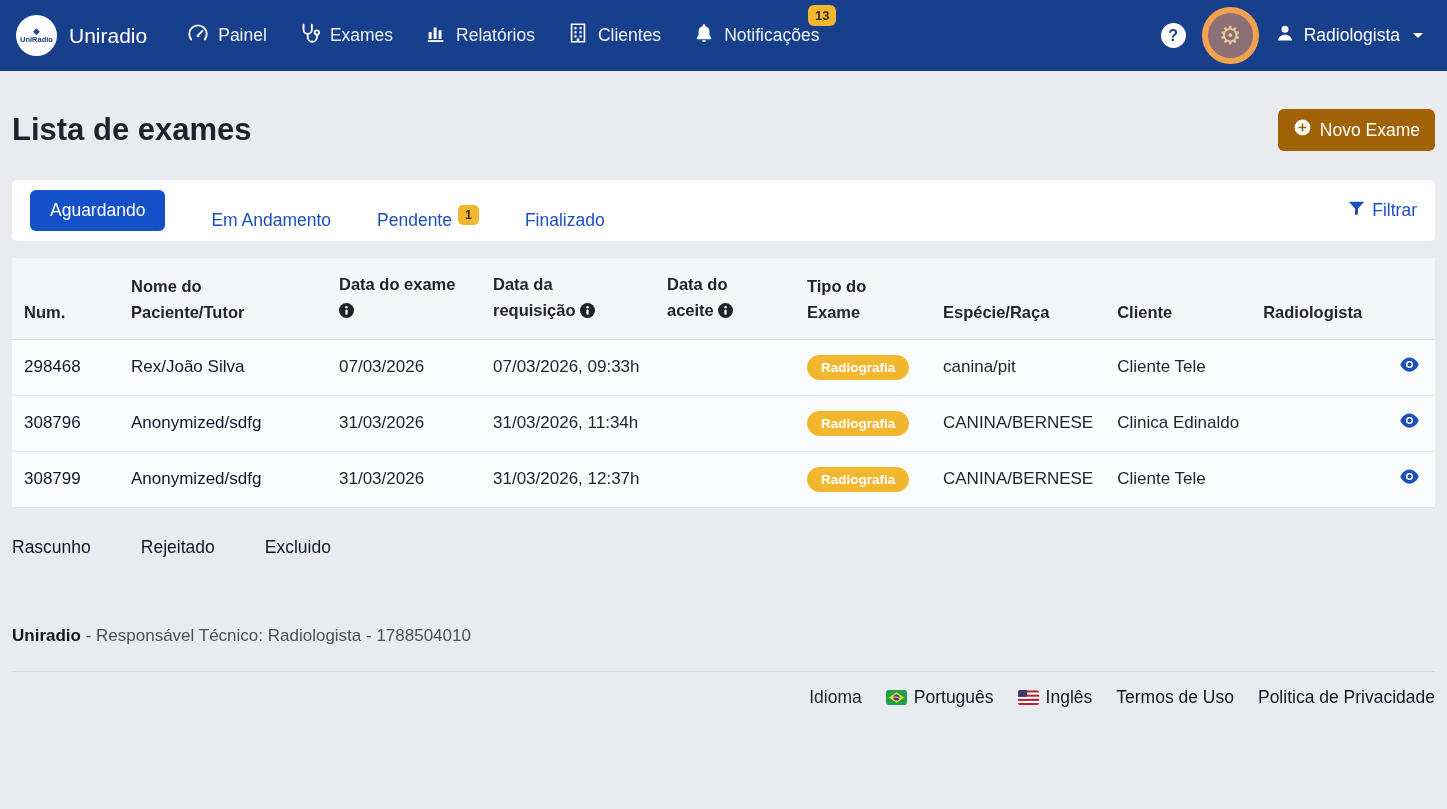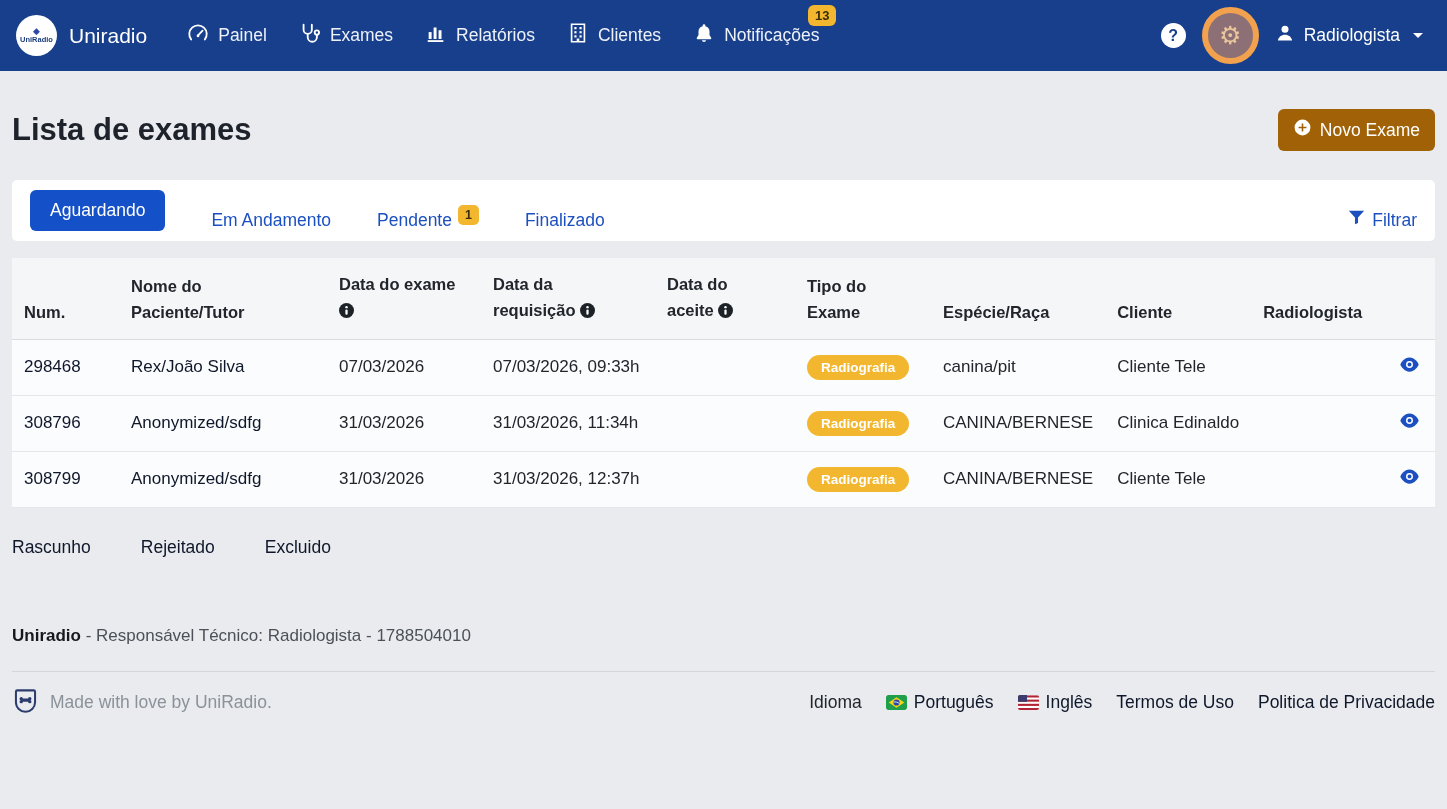--- a/index.html
+++ b/index.html
@@ -23,21 +23,21 @@
   .gear-glyph { color: #e9c69c; font-size: 25px; line-height: 1; }
   .user-menu { display: flex; align-items: center; gap: 9px; color: #fff; font-size: 17.5px; cursor: pointer; }
   .caret-down { width: 0; height: 0; border-left: 5px solid transparent; border-right: 5px solid transparent; border-top: 5px solid #fff; margin-left: 4px; }
 
   
   .main { padding: 0 12px; }
   .title-row { display: flex; justify-content: space-between; align-items: center; margin-top: 38px; }
   .page-title { font-size: 31px; font-weight: 700; color: #1e222b; margin: 0; }
   .btn-primary { background: #a16207; color: #fff; border: none; border-radius: 6px; font-size: 17.5px; padding: 9px 15px; display: flex; align-items: center; gap: 8px; cursor: pointer; font-family: inherit; }
 
-  .tabs-bar { margin-top: 29px; background: #fff; border-radius: 5px; padding: 10px 18px; display: flex; align-items: flex-end; }
+  .tabs-bar { margin-top: 29px; background: #fff; border-radius: 5px; padding: 10px 18px; display: flex; align-items: center; }
   .tab-active { background: #1450c8; color: #fff; padding: 10px 20px; border-radius: 6px; font-size: 17.5px; cursor: pointer; }
   .tab { color: #1c50c0; font-size: 17.5px; margin-left: 46px; cursor: pointer; margin-top: 19px; }
   .tab-badge { background: #f3b72f; color: #3a2c07; font-size: 12.5px; font-weight: bold; padding: 3px 7px; border-radius: 5px; margin-left: 6px; position: relative; top: -7px; }
   .filter-btn { margin-left: auto; color: #1c50c0; font-size: 17.5px; display: flex; align-items: center; gap: 7px; cursor: pointer; }
 
   
   .exam-table { margin-top: 17px; width: 100%; border-collapse: collapse; }
   .exam-table thead tr { background: #f4f6f8; }
   .exam-table th { text-align: left; font-size: 16.5px; font-weight: 700; color: #22262c; padding: 13px 12px; vertical-align: bottom; border-bottom: 1px solid #d9dde1; line-height: 1.6; }
   .exam-table th .hline { display: block; }
@@ -286,33 +286,20 @@
     <span class="link">Excluido</span>
   </div>
 
   <div class="responsible">
     <b>Uniradio</b><span> - Responsável Técnico: Radiologista - 1788504010</span>
   </div>
 
   <hr class="footer-sep">
 
   <div class="footer">
-    <div class="made-with">
-      <span><svg viewBox="0 0 24 24" width="27" height="27" fill="none" stroke="#2c3c6e" stroke-width="1.8">
-            <path d="M3.5 4.2C3.5 3.5 4 3 4.7 3h14.6c.7 0 1.2.5 1.2 1.2v9.3c0 4.7-3.8 8.5-8.5 8.5s-8.5-3.8-8.5-8.5z"></path>
-            <g fill="#2c3c6e" stroke="none">
-              <circle cx="8.2" cy="10.4" r="1.5"></circle>
-              <circle cx="8.2" cy="13" r="1.5"></circle>
-              <rect x="8" y="10.2" width="8" height="3" rx="1"></rect>
-              <circle cx="15.8" cy="10.4" r="1.5"></circle>
-              <circle cx="15.8" cy="13" r="1.5"></circle>
-            </g>
-          </svg></span>
-      <span>Made with love by UniRadio.</span>
-    </div>
     <div class="footer-right">
       <span class="lang-label">Idioma</span>
       <span class="lang-item">
         <span>
             <svg class="flag" width="21" height="15" viewBox="0 0 21 15">
               <rect width="21" height="15" rx="2" fill="#1f9e4c"></rect>
               <path d="M10.5 2.2 18.3 7.5 10.5 12.8 2.7 7.5z" fill="#f6d418"></path>
               <circle cx="10.5" cy="7.5" r="3.1" fill="#2b49a3"></circle>
               <path d="M7.6 7.1c2-.5 4 .1 5.7 1.3" stroke="#fff" stroke-width=".8" fill="none"></path>
             </svg>

